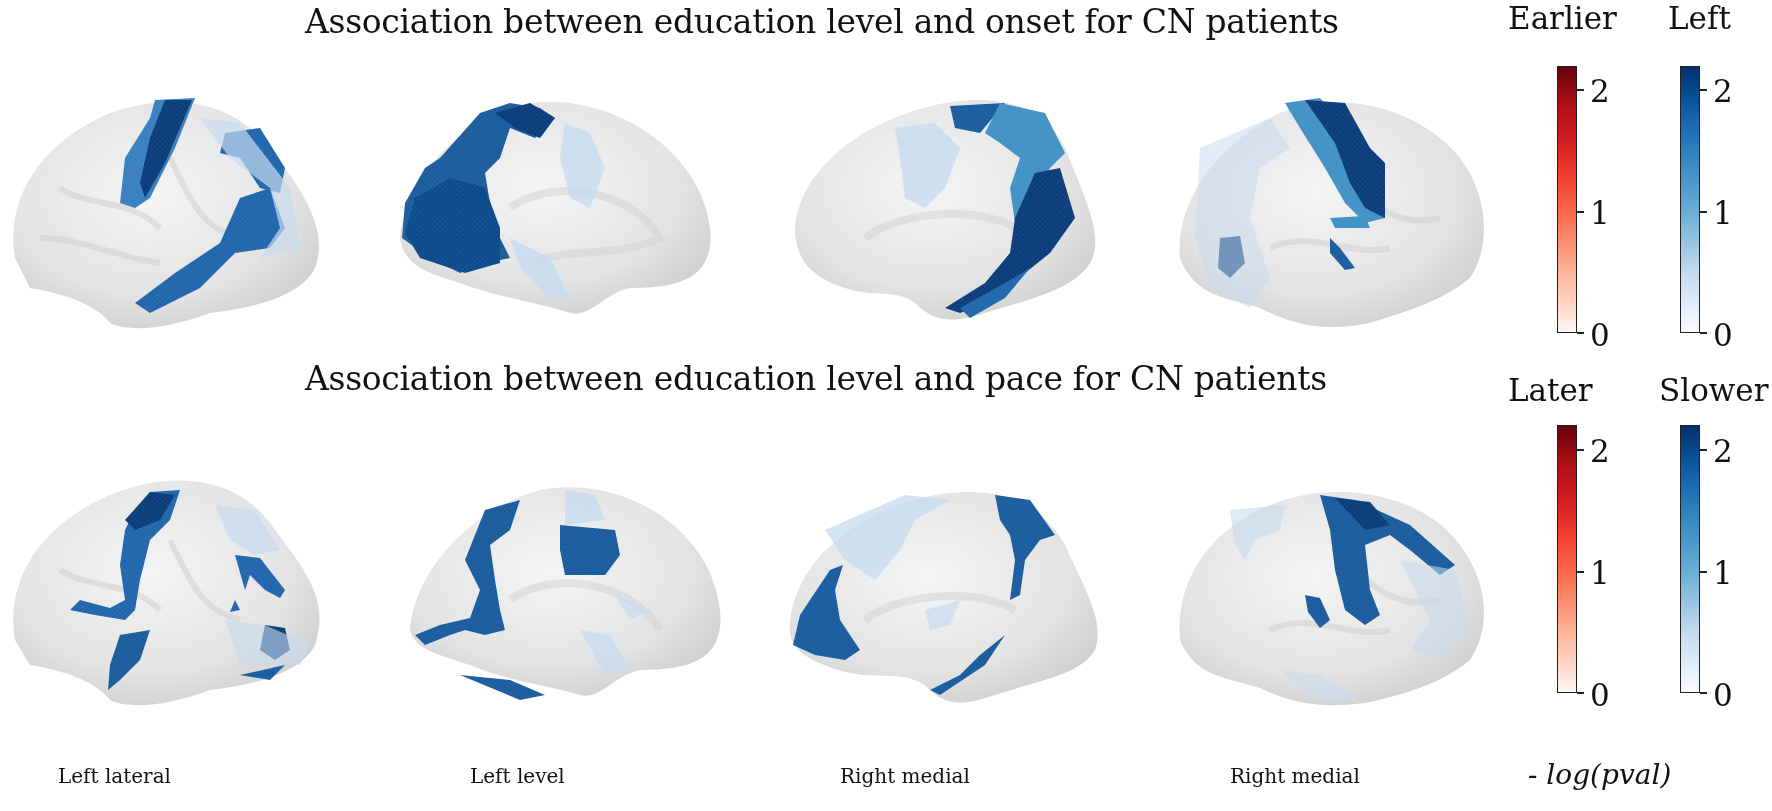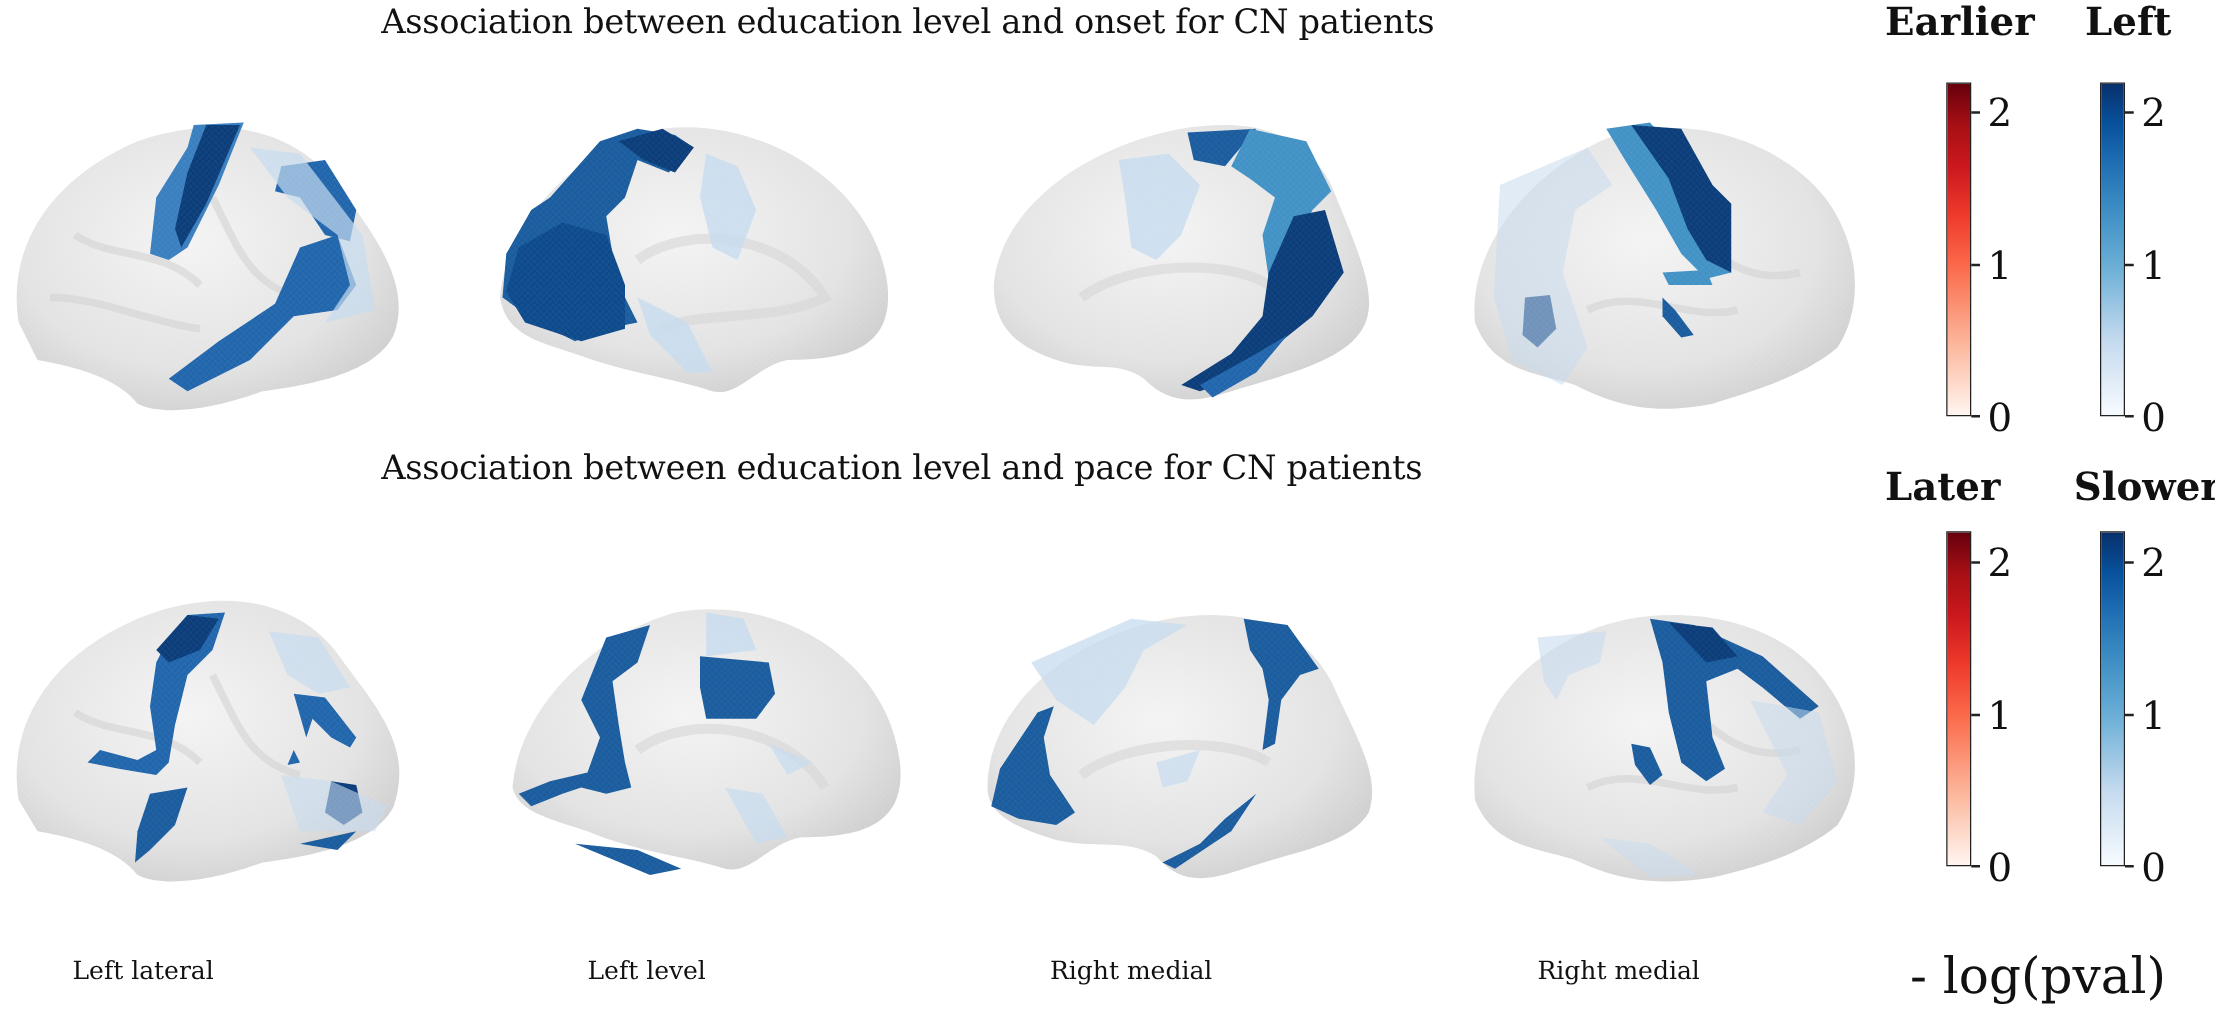--- a/index.html
+++ b/index.html
@@ -1,29 +1,29 @@
 <!DOCTYPE html>
 <html><head>
 <meta charset="utf-8">
 <style>
   html, body { margin: 0; padding: 0; background: #ffffff; }
   body { width: 1772px; height: 811px; position: relative; overflow: hidden;
          font-family: "DejaVu Serif", "Liberation Serif", serif; color: #111; }
-  .title { position: absolute; font-size: 27px; letter-spacing: -0.3px; white-space: nowrap; }
+  .title { position: absolute; font-size: 33px; letter-spacing: -0.3px; white-space: nowrap; }
   .title.top { left: 305px; top: 2px; }
   .title.bottom { left: 305px; top: 359px; }
   .brain { position: absolute; }
   .view-label { position: absolute; top: 764px; font-size: 20px; white-space: nowrap; }
-  .cb-title { position: absolute; font-size: 31px; white-space: nowrap; font-weight: bold; }
+  .cb-title { position: absolute; font-size: 31px; white-space: nowrap; }
   .cbar { position: absolute; width: 20px; border: 1.5px solid #222; box-sizing: border-box; }
   .cbar.red { background: linear-gradient(to top, #fff5f0, #fcbba1 20%, #fb6a4a 45%, #ef3b2c 60%, #cb181d 75%, #a50f15 88%, #67000d); }
   .cbar.blue { background: linear-gradient(to top, #f7fbff, #c6dbef 22%, #6baed6 45%, #4292c6 60%, #2171b5 75%, #08519c 88%, #08306b); }
   .tick { position: absolute; width: 7px; height: 1.5px; background: #222; }
   .tlabel { position: absolute; font-size: 31px; line-height: 1; }
-  .axis-label { position: absolute; font-size: 40px; left: 1528px; top: 758px; white-space: nowrap; }
+  .axis-label { position: absolute; font-size: 28px; left: 1528px; top: 758px; white-space: nowrap; font-style: italic; }
 </style>
 </head>
 <body>
 
 <div class="title top">Association between education level and onset for CN patients</div>
 <div class="title bottom">Association between education level and pace for CN patients</div>
 
 <svg width="0" height="0" style="position:absolute">
   <defs>
     <radialGradient id="surf" cx="45%" cy="40%" r="65%">

